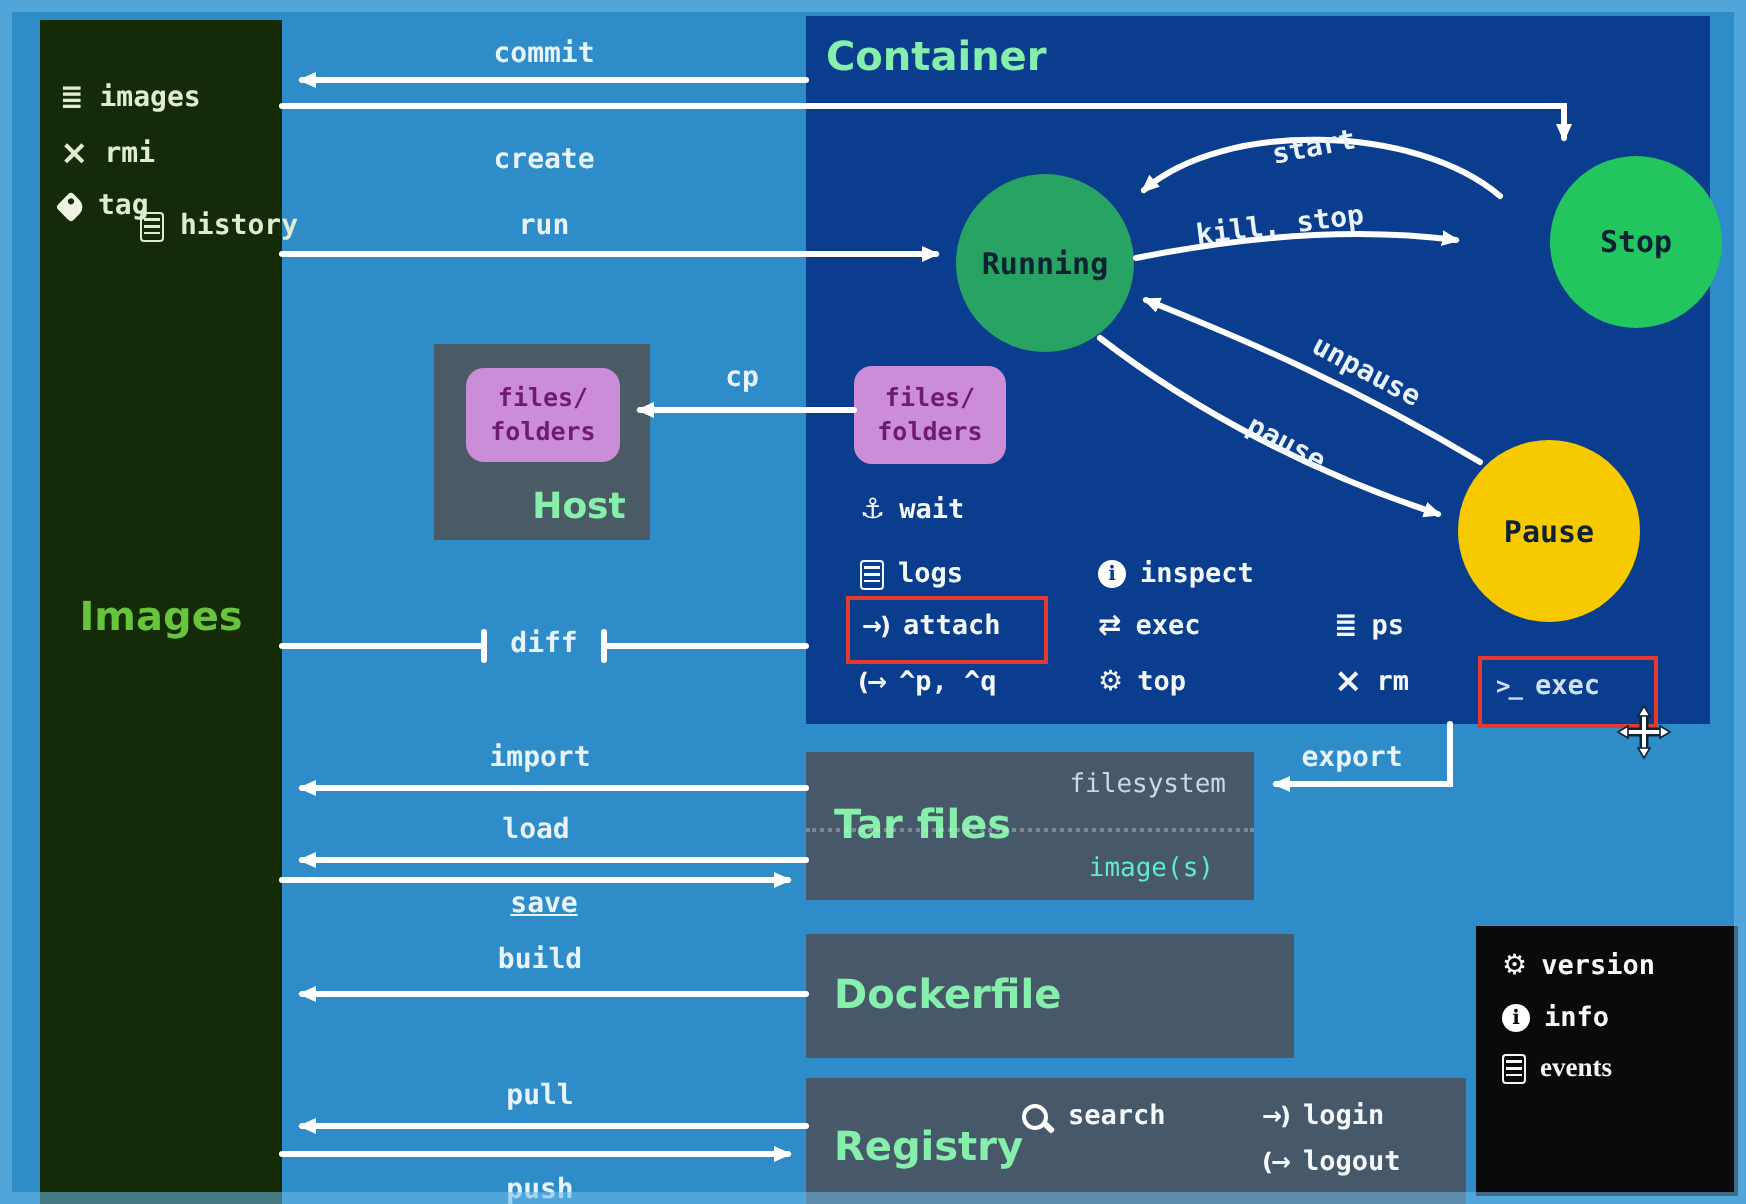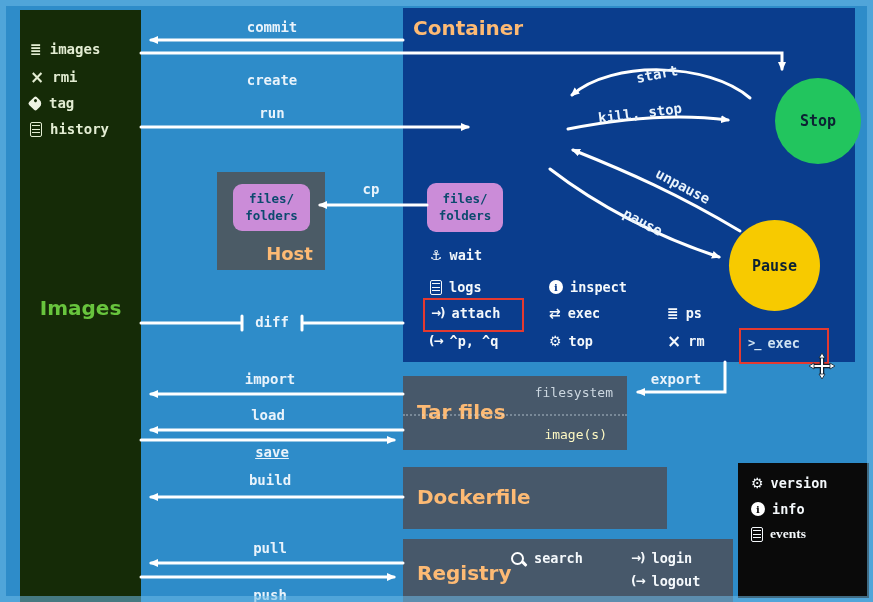--- a/index.html
+++ b/index.html
@@ -11,30 +11,30 @@
   .stage::after{content:"";position:absolute;inset:0;z-index:50;pointer-events:none;
     box-shadow:inset 0 0 0 6px rgba(110,185,230,.55);}
   .abs{position:absolute;}
   
   .sidebar{position:absolute;left:20px;top:10px;width:121px;height:592px;background:#152b07;z-index:1;}
   .side-item{position:absolute;left:10px;height:20px;display:flex;align-items:center;gap:8px;
     color:#e2ecd2;font:bold 14px "DejaVu Sans Mono",monospace;}
   .side-title{position:absolute;left:0;top:286px;width:100%;text-align:center;
     color:#68c43d;font:bold 20px "DejaVu Sans",sans-serif;}
   .container-box{position:absolute;left:403px;top:8px;width:452px;height:354px;background:#0a3d8d;z-index:1;}
-  .box-title{color:#fdba74;font:bold 20px "DejaVu Sans",sans-serif;}
+  .box-title{color:#86efac;font:bold 20px "DejaVu Sans",sans-serif;}
   .slate{background:#47586a;z-index:1;}
   .host-box{left:217px;top:172px;width:108px;height:98px;background:#4b5b66;}
   .tar-box{left:403px;top:376px;width:224px;height:74px;}
-  .docker-box{left:403px;top:467px;width:264px;height:62px;}
+  .docker-box{left:403px;top:467px;width:244px;height:62px;}
   .registry-box{left:403px;top:539px;width:330px;height:70px;}
   .engine-box{left:738px;top:463px;width:131px;height:135px;background:#0a0a0a;z-index:1;}
   .ff{position:absolute;background:#cb8cd8;border-radius:9px;z-index:12;
     display:flex;align-items:center;justify-content:center;text-align:center;
-    color:#0c4a6e;font:bold 12.5px "DejaVu Sans Mono",monospace;white-space:pre-line;line-height:1.3;}
+    color:#701a75;font:bold 12.5px "DejaVu Sans Mono",monospace;white-space:pre-line;line-height:1.3;}
   
   .state{position:absolute;border-radius:50%;z-index:10;display:flex;align-items:center;justify-content:center;
     color:#0c2233;font:bold 15px "DejaVu Sans Mono",monospace;}
   
   .cmd{position:absolute;height:20px;display:flex;align-items:center;gap:7px;z-index:20;
     color:#f4f8fb;font:bold 13.5px "DejaVu Sans Mono",monospace;}
   .glyph{font-family:"DejaVu Sans",sans-serif;font-weight:bold;font-size:14px;line-height:1;}
   .glyph.small{font-size:12px;letter-spacing:-1px;}
   .redframe{position:absolute;border:2.5px solid #e43a30;z-index:15;}
   
@@ -66,31 +66,34 @@
       <span>images</span>
     </div>
     <div class="side-item" style="top:57px;">
       <span class="glyph" style="font-size:17px;">×</span>
       <span>rmi</span>
     </div>
     <div class="side-item" style="top:83px;">
       <span class="tag-icon" style="color:#eef3e4;"></span>
       <span>tag</span>
     </div>
-    <div class="side-item" style="top:109px;">
+    <div class="side-item" style="top:93px;margin-left:40px;">
       <span class="doc-icon"></span>
       <span>history</span>
     </div>
     <div class="side-title">Images</div>
   </aside>
 
   <div class="container-box">
     <div class="box-title" style="position:absolute;left:10px;top:8px;">Container</div>
   </div>
 
+  <div class="state" style="left:478px;top:87px;width:89px;height:89px;background:#27a463;">
+    <span>Running</span>
+  </div>
   <div class="state" style="left:775px;top:78px;width:86px;height:86px;background:#22c55e;">
     <span>Stop</span>
   </div>
   <div class="state" style="left:729px;top:220px;width:91px;height:91px;background:#f7ca00;">
     <span>Pause</span>
   </div>
 
   <div class="ff" style="left:427px;top:183px;width:76px;height:49px;">files/
 folders</div>
 
@@ -140,21 +143,21 @@
   <div class="abs host-box slate">
     <div class="box-title" style="position:absolute;left:0;right:0;bottom:6px;text-align:center;font-size:18px;margin-left:37px;">Host</div>
   </div>
   <div class="ff" style="left:233px;top:184px;width:77px;height:47px;">files/
 folders</div>
 
   <div class="abs tar-box slate">
     <div class="box-title" style="position:absolute;left:14px;top:24px;text-align:center;">Tar files</div>
     <div style="position:absolute;right:14px;top:9px;color:#ccd7e0;font:13px 'DejaVu Sans Mono',monospace;">filesystem</div>
     <div style="position:absolute;left:0;right:0;top:38px;border-top:2px dotted rgba(215,228,238,.35);"></div>
-    <div style="position:absolute;right:20px;bottom:8px;color:#fef9c3;font:13px 'DejaVu Sans Mono',monospace;">image(s)</div>
+    <div style="position:absolute;right:20px;bottom:8px;color:#5eead4;font:13px 'DejaVu Sans Mono',monospace;">image(s)</div>
   </div>
 
   <div class="abs docker-box slate">
     <div class="box-title" style="position:absolute;left:14px;top:18px;">Dockerfile</div>
   </div>
 
   <div class="abs registry-box slate">
     <div class="box-title" style="position:absolute;left:14px;top:22px;">Registry</div>
     <div class="cmd" style="left:108px;top:9px;">
       <span class="search-icon"></span>

